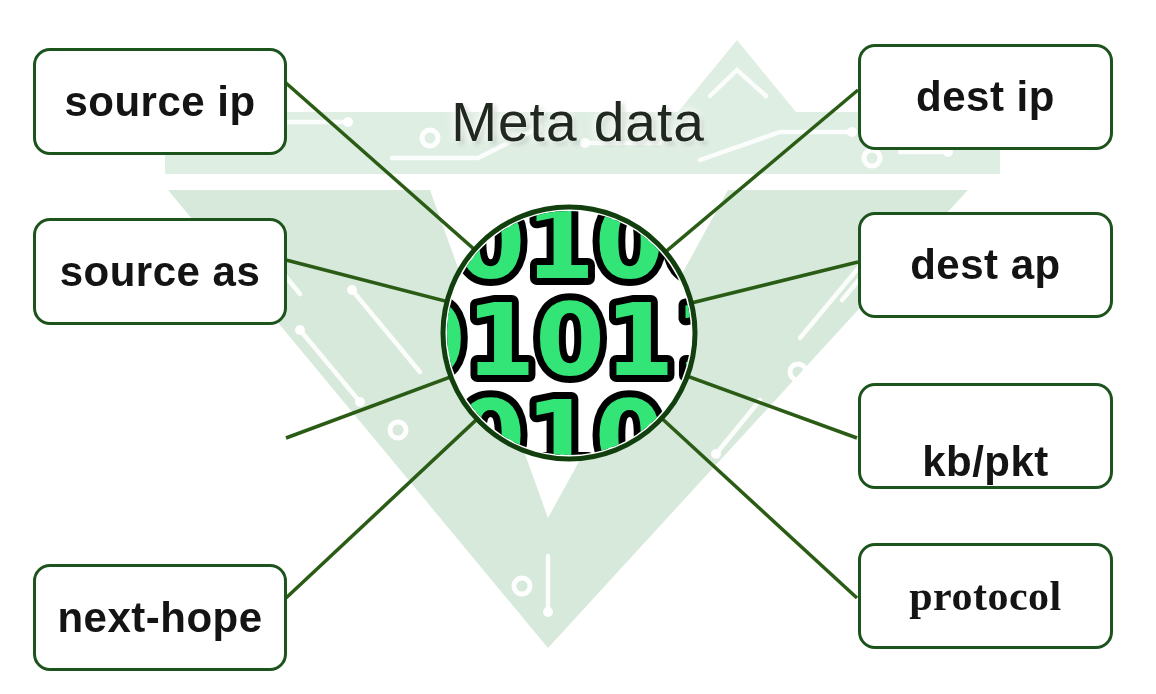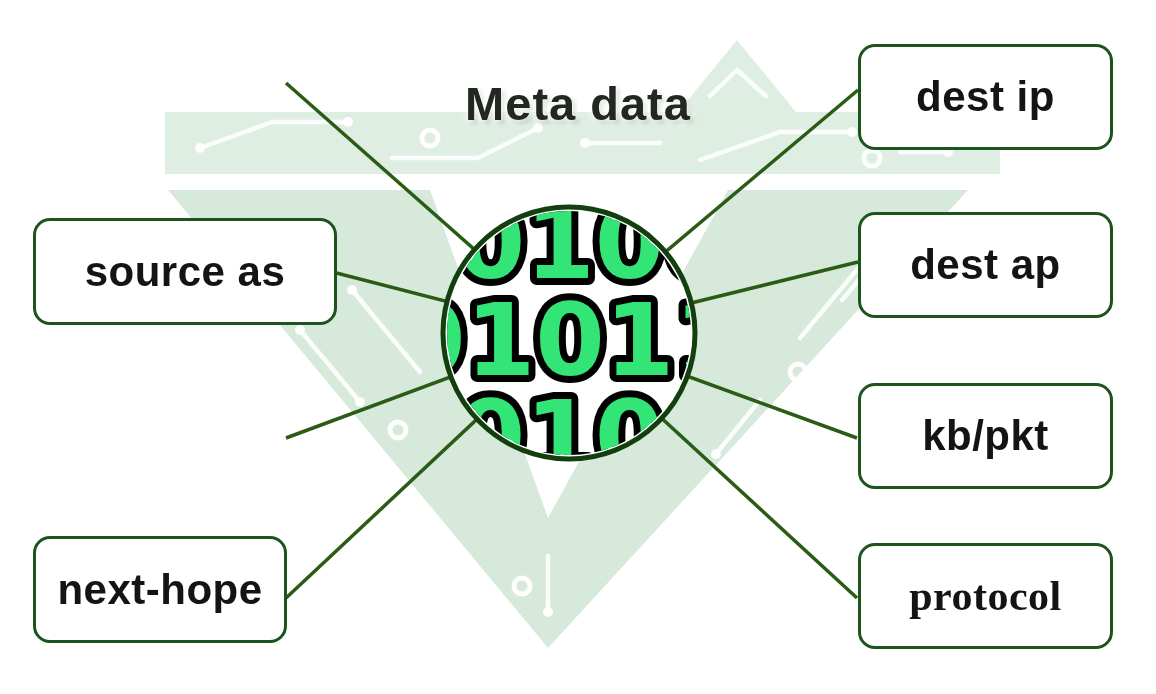--- a/index.html
+++ b/index.html
@@ -26,44 +26,44 @@
   .digits{
     font-family:"DejaVu Sans",sans-serif;font-weight:700;font-size:100px;
     fill:var(--digit-green,#33e477);
     stroke:var(--digit-outline,#000000);stroke-width:14;
     stroke-linejoin:round;stroke-linecap:round;paint-order:stroke;
     text-anchor:middle;
   }
 
   
   .title{
-    position:absolute;top:76px;left:50%;transform:translateX(-50%);
-    font-size:47px;font-weight:bold;letter-spacing:1px;color:var(--title-color,#20281f);
+    position:absolute;top:90px;left:50%;transform:translateX(-50%);
+    font-size:55px;font-weight:normal;letter-spacing:1px;color:var(--title-color,#20281f);
     white-space:nowrap;
     text-shadow:0 0 2px #ffffff,0 0 7px rgba(255,255,255,.95),
                 0 0 12px rgba(255,255,255,.8),3px 3px 4px rgba(110,130,110,.45);
   }
 
   
   .node{
     position:absolute;background:#ffffff;
     border:3.5px solid var(--box-border,#1d531d);border-radius:17px;
     display:flex;align-items:center;justify-content:center;
     box-sizing:border-box;
   }
   .node span{
     font-size:42px;font-weight:bold;color:#141414;letter-spacing:.5px;white-space:nowrap;
   }
   .n-srcip  {left:33px; top:48px; width:254px;height:107px;}
-  .n-srcas  {left:33px; top:218px;width:304px;height:107px;}
+  .n-srcas  {left:33px; top:218px;width:254px;height:107px;}
   .n-numpkts{left:33px; top:390px;width:254px;height:107px;}
-  .n-nexthop{left:33px; top:536px;width:254px;height:107px;}
+  .n-nexthop{left:33px; top:564px;width:254px;height:107px;}
   .n-destip {left:858px;top:44px; width:255px;height:106px;}
   .n-destap {left:858px;top:212px;width:255px;height:106px;}
-  .n-kbpkt  {left:858px;top:383px;width:255px;height:106px;}
+  .n-kbpkt  {left:858px;top:383px;width:255px;height:106px;align-items:flex-end;}
   .n-proto  {left:858px;top:543px;width:255px;height:106px;font-family:Liberation Serif, serif;}
 </style>
 </head>
 <body>
 
 <div class="stage">
 
   <svg class="layer" viewBox="0 0 1156 694">
 
     <g class="wm">
@@ -127,20 +127,23 @@
         <text class="digits" x="560" y="278">00100</text>
         <text class="digits" x="570" y="375">01011</text>
         <text class="digits" x="560" y="472">00100</text>
       </g>
       <circle class="circle-ring" cx="569" cy="333" r="126"></circle>
     </g>
   </svg>
 
   <div class="title">Meta data</div>
 
+  <div class="node n-srcip">
+    <span>source ip</span>
+  </div>
   <div class="node n-srcas">
     <span>source as</span>
   </div>
   <div class="node n-nexthop">
     <span>next-hope</span>
   </div>
 
   <div class="node n-destip">
     <span>dest ip</span>
   </div>

